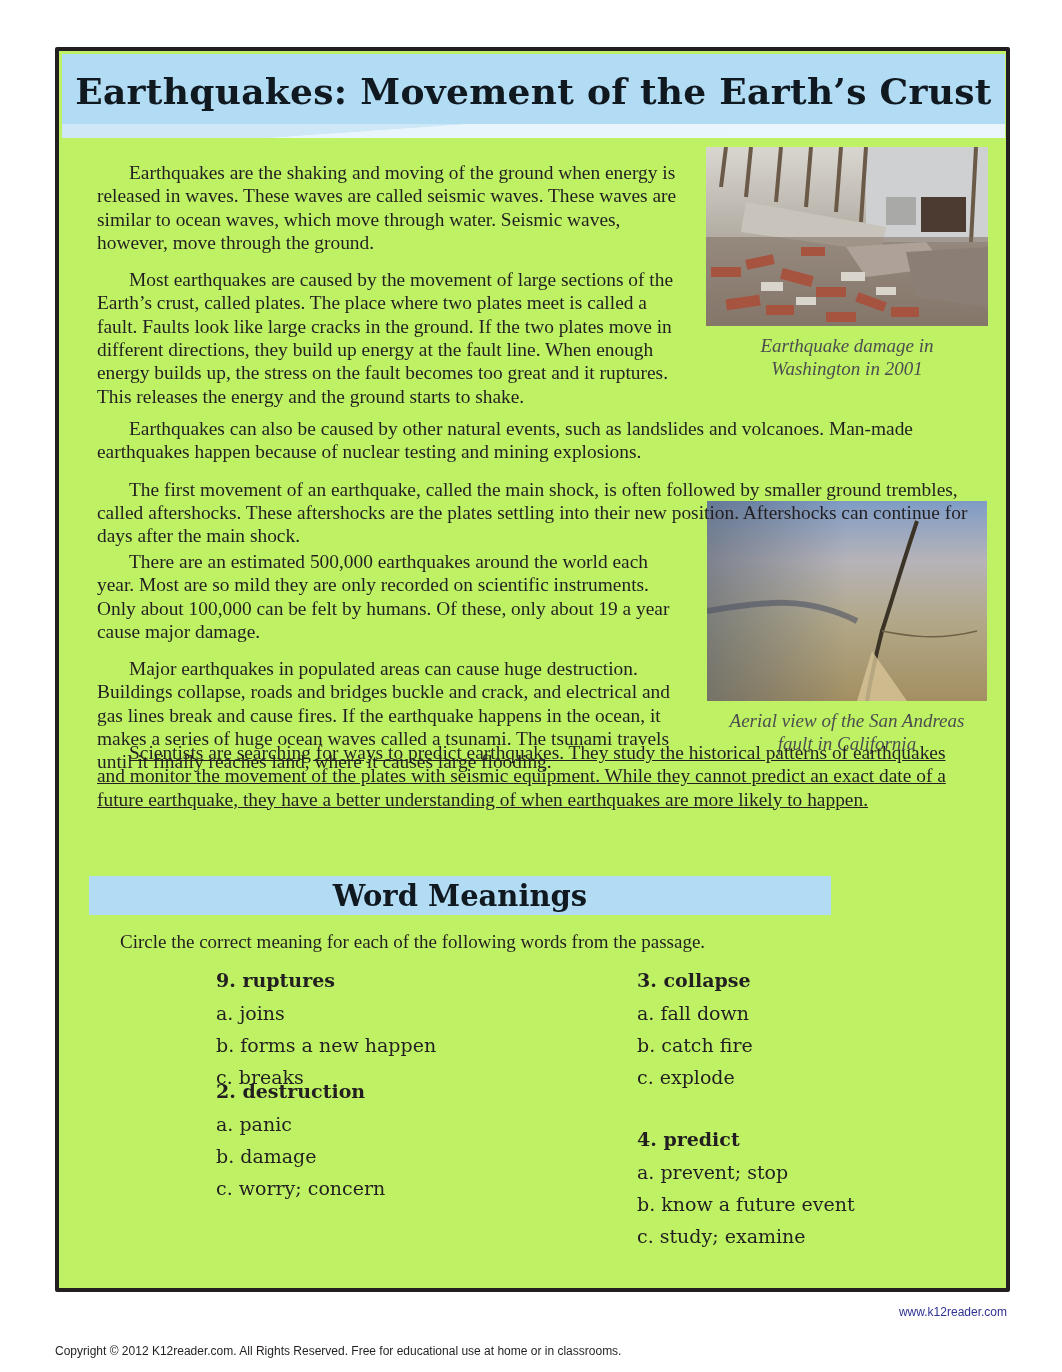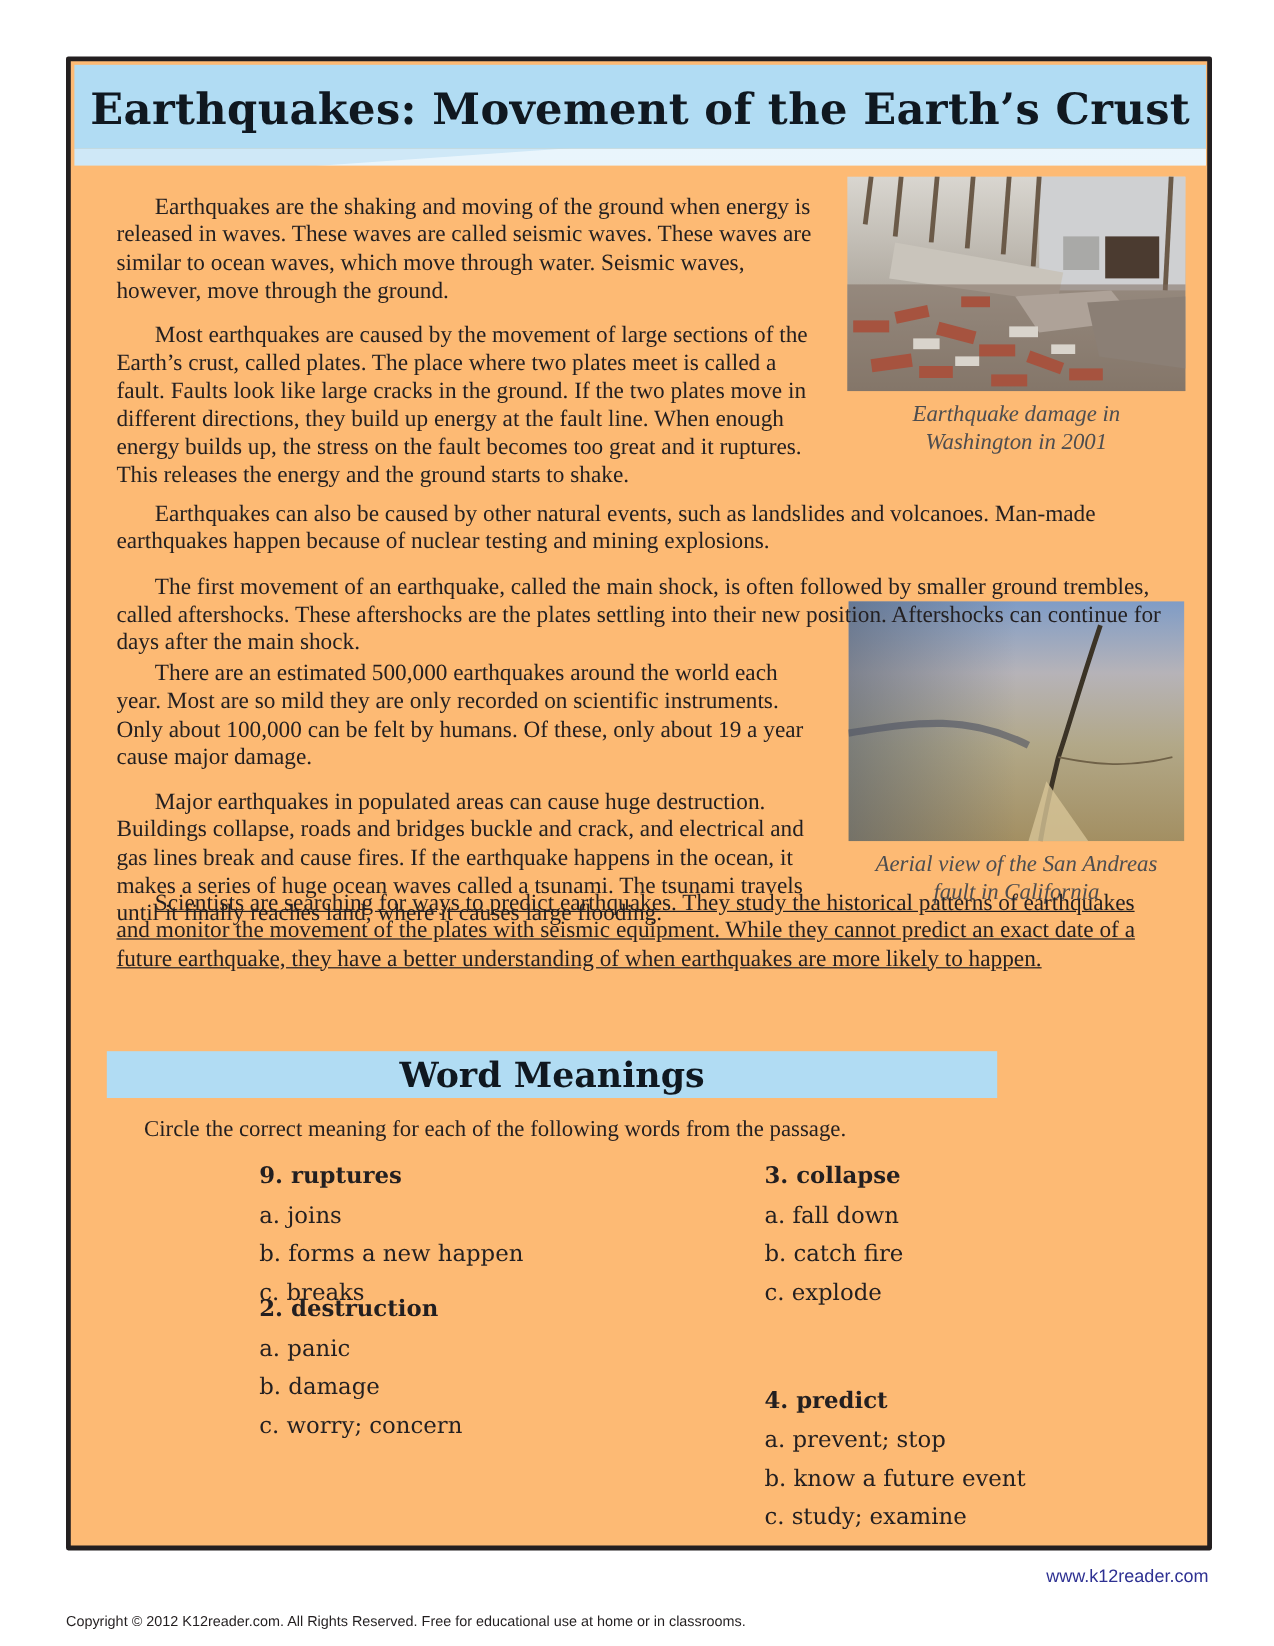--- a/index.html
+++ b/index.html
@@ -1,19 +1,19 @@
 <!DOCTYPE html>
 <html><head>
 <meta charset="utf-8">
 <style>
   html, body { margin: 0; padding: 0; background: #ffffff; }
   body { width: 1062px; height: 1372px; position: relative; overflow: hidden;
          font-family: "DejaVu Serif", "Liberation Serif", serif; color: #231f20; }
   .frame { position: absolute; left: 55px; top: 47px; width: 947px; height: 1237px;
-           border: 4px solid #231f20; border-radius: 2px; background: #fdba74; }
+           border: 4px solid #231f20; border-radius: 2px; background: #bef264; }
   .title-box { position: absolute; left: 3px; top: 3px; right: 1px; height: 70px;
                background: #b1dcf3; }
   .title-band { position: absolute; left: 3px; right: 1px; top: 73px; height: 14px;
                 background: linear-gradient(176deg, #cfe8f7 0%, #cfe8f7 35%, #e9f5fc 36%, #eaf5fc 100%); }
   .title { position: absolute; left: 0; right: 0; top: 15px; text-align: center;
            font-family: "DejaVu Serif", serif; font-weight: bold; font-size: 36px;
            letter-spacing: 0.3px; color: #101820; line-height: 44px; }
   .passage { position: absolute; left: 24px; top: 96px; width: 900px;
              font-family: "Liberation Serif", serif; font-size: 19.4px; line-height: 23.3px; color: #231f20; }
   .passage p { margin: 14px; text-indent: 32px; }
@@ -25,21 +25,21 @@
             background: #b1dcf3; text-align: center; }
   .wm-title { font-family: "DejaVu Serif", serif; font-weight: bold; font-size: 29px; line-height: 40px; color: #101820; }
   .instructions { position: absolute; left: 61px; top: 880px; font-family: "Liberation Serif", serif;
                   font-size: 19px; color: #231f20; }
   .q { position: absolute; font-family: "DejaVu Serif", serif; font-size: 19px; color: #231f20; }
   .q .word { font-weight: bold; height: 32px; line-height: 30px; }
   .q .opt { height: 32px; line-height: 32px; }
   .footer-left { position: absolute; left: 55px; top: 1305px; font-family: "Liberation Sans", sans-serif;
                  font-size: 12px; color: #231f20; margin-top: 39px; }
   .footer-right { position: absolute; right: 55px; top: 1305px; font-family: "Liberation Sans", sans-serif;
-                  font-size: 15px; color: #2e3192; }
+                  font-size: 12px; color: #2e3192; }
 </style>
 </head>
 <body>
 
 <div class="frame">
   <div class="title-box">
     <div class="title">Earthquakes: Movement of the Earth’s Crust</div>
   </div>
   <div class="title-band"></div>
 
@@ -154,21 +154,21 @@
     <div class="opt">a. panic</div>
     <div class="opt">b. damage</div>
     <div class="opt">c. worry; concern</div>
   </div>
   <div class="q" style="left:578px; top:914px;">
     <div class="word">3. collapse</div>
     <div class="opt">a. fall down</div>
     <div class="opt">b. catch fire</div>
     <div class="opt">c. explode</div>
   </div>
-  <div class="q" style="left:578px; top:1073px;margin-top:28px;">
+  <div class="q" style="left:578px; top:1073px;">
     <div class="word">4. predict</div>
     <div class="opt">a. prevent; stop</div>
     <div class="opt">b. know a future event</div>
     <div class="opt">c. study; examine</div>
   </div>
 </div>
 
 <div class="footer-left">Copyright © 2012  K12reader.com. All Rights Reserved. Free for educational use at home or in classrooms.</div>
 <div class="footer-right">www.k12reader.com</div>
 

